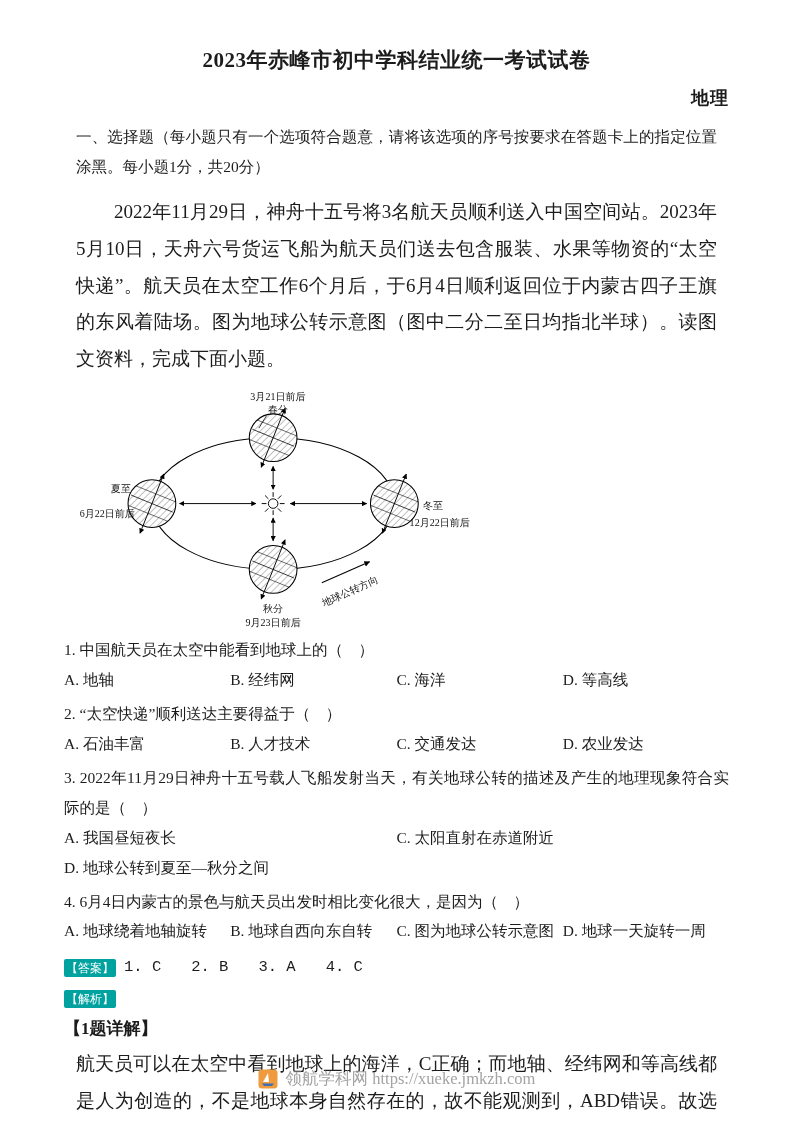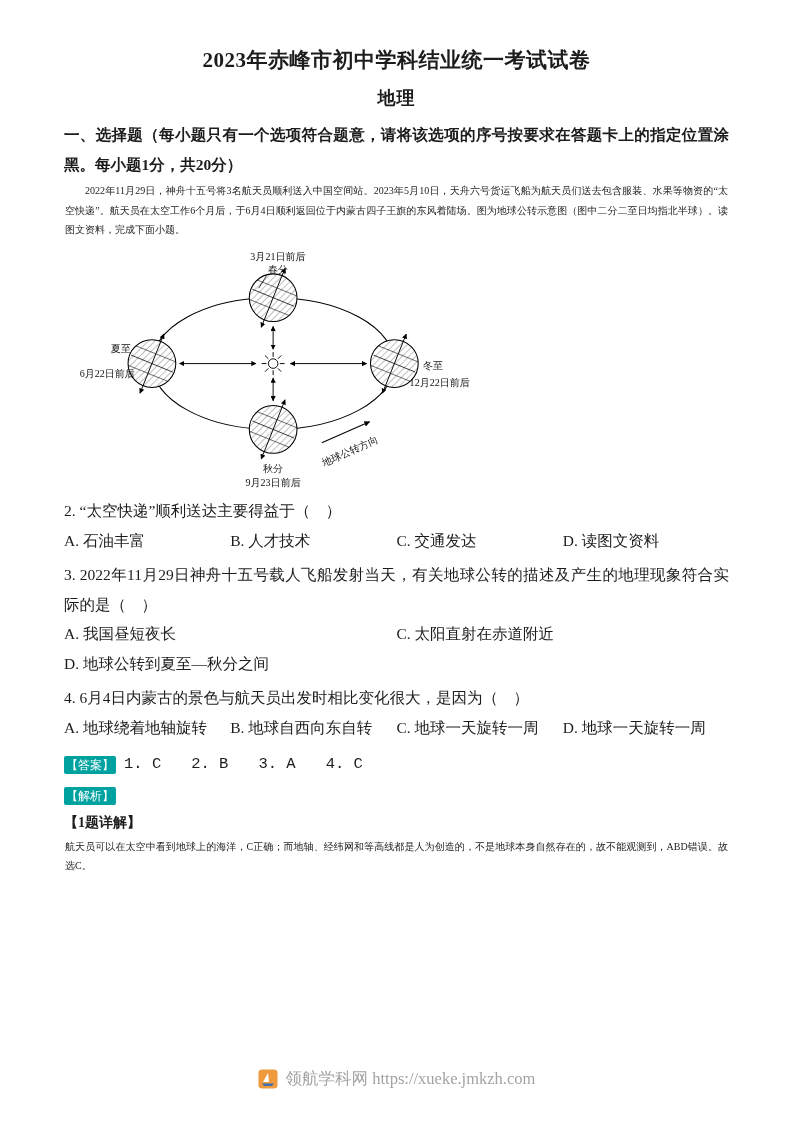--- a/index.html
+++ b/index.html
@@ -2,37 +2,37 @@
 <html><head>
 <meta charset="utf-8">
 <style>
   html,body{margin:0;padding:0;background:#ffffff;}
   .page{
     width:793px;height:1122px;background:#fff;position:relative;overflow:hidden;
     font-family:"Liberation Serif","DejaVu Serif",serif;color:#1c1c1c;
     padding:46px 64px 0;box-sizing:border-box;
   }
   .doc-title{font-size:21px;font-weight:700;text-align:center;margin:0 0 12px;letter-spacing:.5px;}
-  .doc-subject{font-size:18px;font-weight:700;text-align:center;margin:0 0 10px;letter-spacing:1px;}
-  .section-heading{font-size:15.5px;font-weight:700;line-height:1.95;text-align:justify;margin:0;}
-  .para{font-size:10px;line-height:1.93;text-align:justify;margin:1px;}
+  .doc-subject{font-size:18px;font-weight:700;text-align:right;margin:0 0 10px;letter-spacing:1px;}
+  .section-heading{font-size:15.5px;font-weight:400;line-height:1.95;text-align:justify;margin:12px;}
+  .para{font-size:19px;line-height:1.93;text-align:justify;margin:12px;}
   .indent{text-indent:2em;}
   .diagram{margin:11px 0 5px 2px;}
   .diagram svg{display:block;}
   .diagram text{font-family:"Liberation Serif","DejaVu Serif",serif;font-size:10.5px;fill:#111;}
   .question{margin-top:4px;}
   .stem{font-size:15.5px;line-height:1.93;text-align:justify;margin:0;}
   .opts{display:grid;font-size:15.5px;line-height:1.93;margin:0;}
   .grid4{grid-template-columns:25% 25% 25% 25%;}
   .grid2{grid-template-columns:50% 50%;}
   .ans-row{margin-top:7px;font-size:15.5px;line-height:1.9;display:flex;align-items:center;}
   .badge{background:#00A2A0;color:#fff;font-size:12px;line-height:1.5;padding:0 2px;border-radius:2px;flex:0 0 auto;}
   .ans-item{margin-left:8px;font-family:Liberation Mono, monospace;}
   .ans-item + .ans-item{margin-left:30px;}
-  .detail-heading{font-size:14px;font-weight:700;line-height:1.95;margin:4px 0 0;}
+  .detail-heading{font-size:17px;font-weight:700;line-height:1.95;margin:4px 0 0;}
   .explain{margin-top:1px;}
   .watermark{position:absolute;left:0;bottom:28px;width:100%;text-align:center;color:#a3a3a3;font-size:16.5px;}
   .wm-inner{display:inline-flex;align-items:center;gap:8px;justify-content:space-between;}
   .wm-logo{display:inline-block;line-height:0;}
 </style>
 </head>
 <body>
 
 <div class="page">
 
@@ -102,46 +102,55 @@
       <text x="217" y="233" text-anchor="middle">秋分</text>
       <text x="217" y="247" text-anchor="middle">9月23日前后</text>
 
       <g>
         <line x1="268" y1="202" x2="318" y2="180" stroke="#000" stroke-width="1.1" marker-end="url(#arr)"></line>
         <text transform="translate(299,214) rotate(-24)" text-anchor="middle">地球公转方向</text>
       </g>
     </svg>
   </div>
 
+  <div class="question">
+    <p class="stem">1. 中国航天员在太空中能看到地球上的（　）</p>
+    <div class="opts grid4">
+      <span>A. 地轴</span>
+      <span>B. 经纬网</span>
+      <span>C. 海洋</span>
+      <span>D. 等高线</span>
+    </div>
+  </div>
 
   <div class="question">
     <p class="stem">2. “太空快递”顺利送达主要得益于（　）</p>
     <div class="opts grid4">
       <span>A. 石油丰富</span>
       <span>B. 人才技术</span>
       <span>C. 交通发达</span>
-      <span>D. 读图文资料</span>
+      <span>D. 农业发达</span>
     </div>
   </div>
 
   <div class="question">
     <p class="stem">3. 2022年11月29日神舟十五号载人飞船发射当天，有关地球公转的描述及产生的地理现象符合实际的是（　）</p>
     <div class="opts grid2">
       <span>A. 我国昼短夜长</span>
       <span>C. 太阳直射在赤道附近</span>
       <span>D. 地球公转到夏至—秋分之间</span>
     </div>
   </div>
 
   <div class="question">
     <p class="stem">4. 6月4日内蒙古的景色与航天员出发时相比变化很大，是因为（　）</p>
     <div class="opts grid4">
       <span>A. 地球绕着地轴旋转</span>
       <span>B. 地球自西向东自转</span>
-      <span>C. 地球一天旋转一周</span>
+      <span>C. 图为地球公转示意图</span>
       <span>D. 地球一天旋转一周</span>
     </div>
   </div>
 
   <div class="ans-row">
     <span class="badge">【答案】</span>
     <span class="ans-item">1. C</span>
     <span class="ans-item">2. B</span>
     <span class="ans-item">3. A</span>
     <span class="ans-item">4. C</span>

